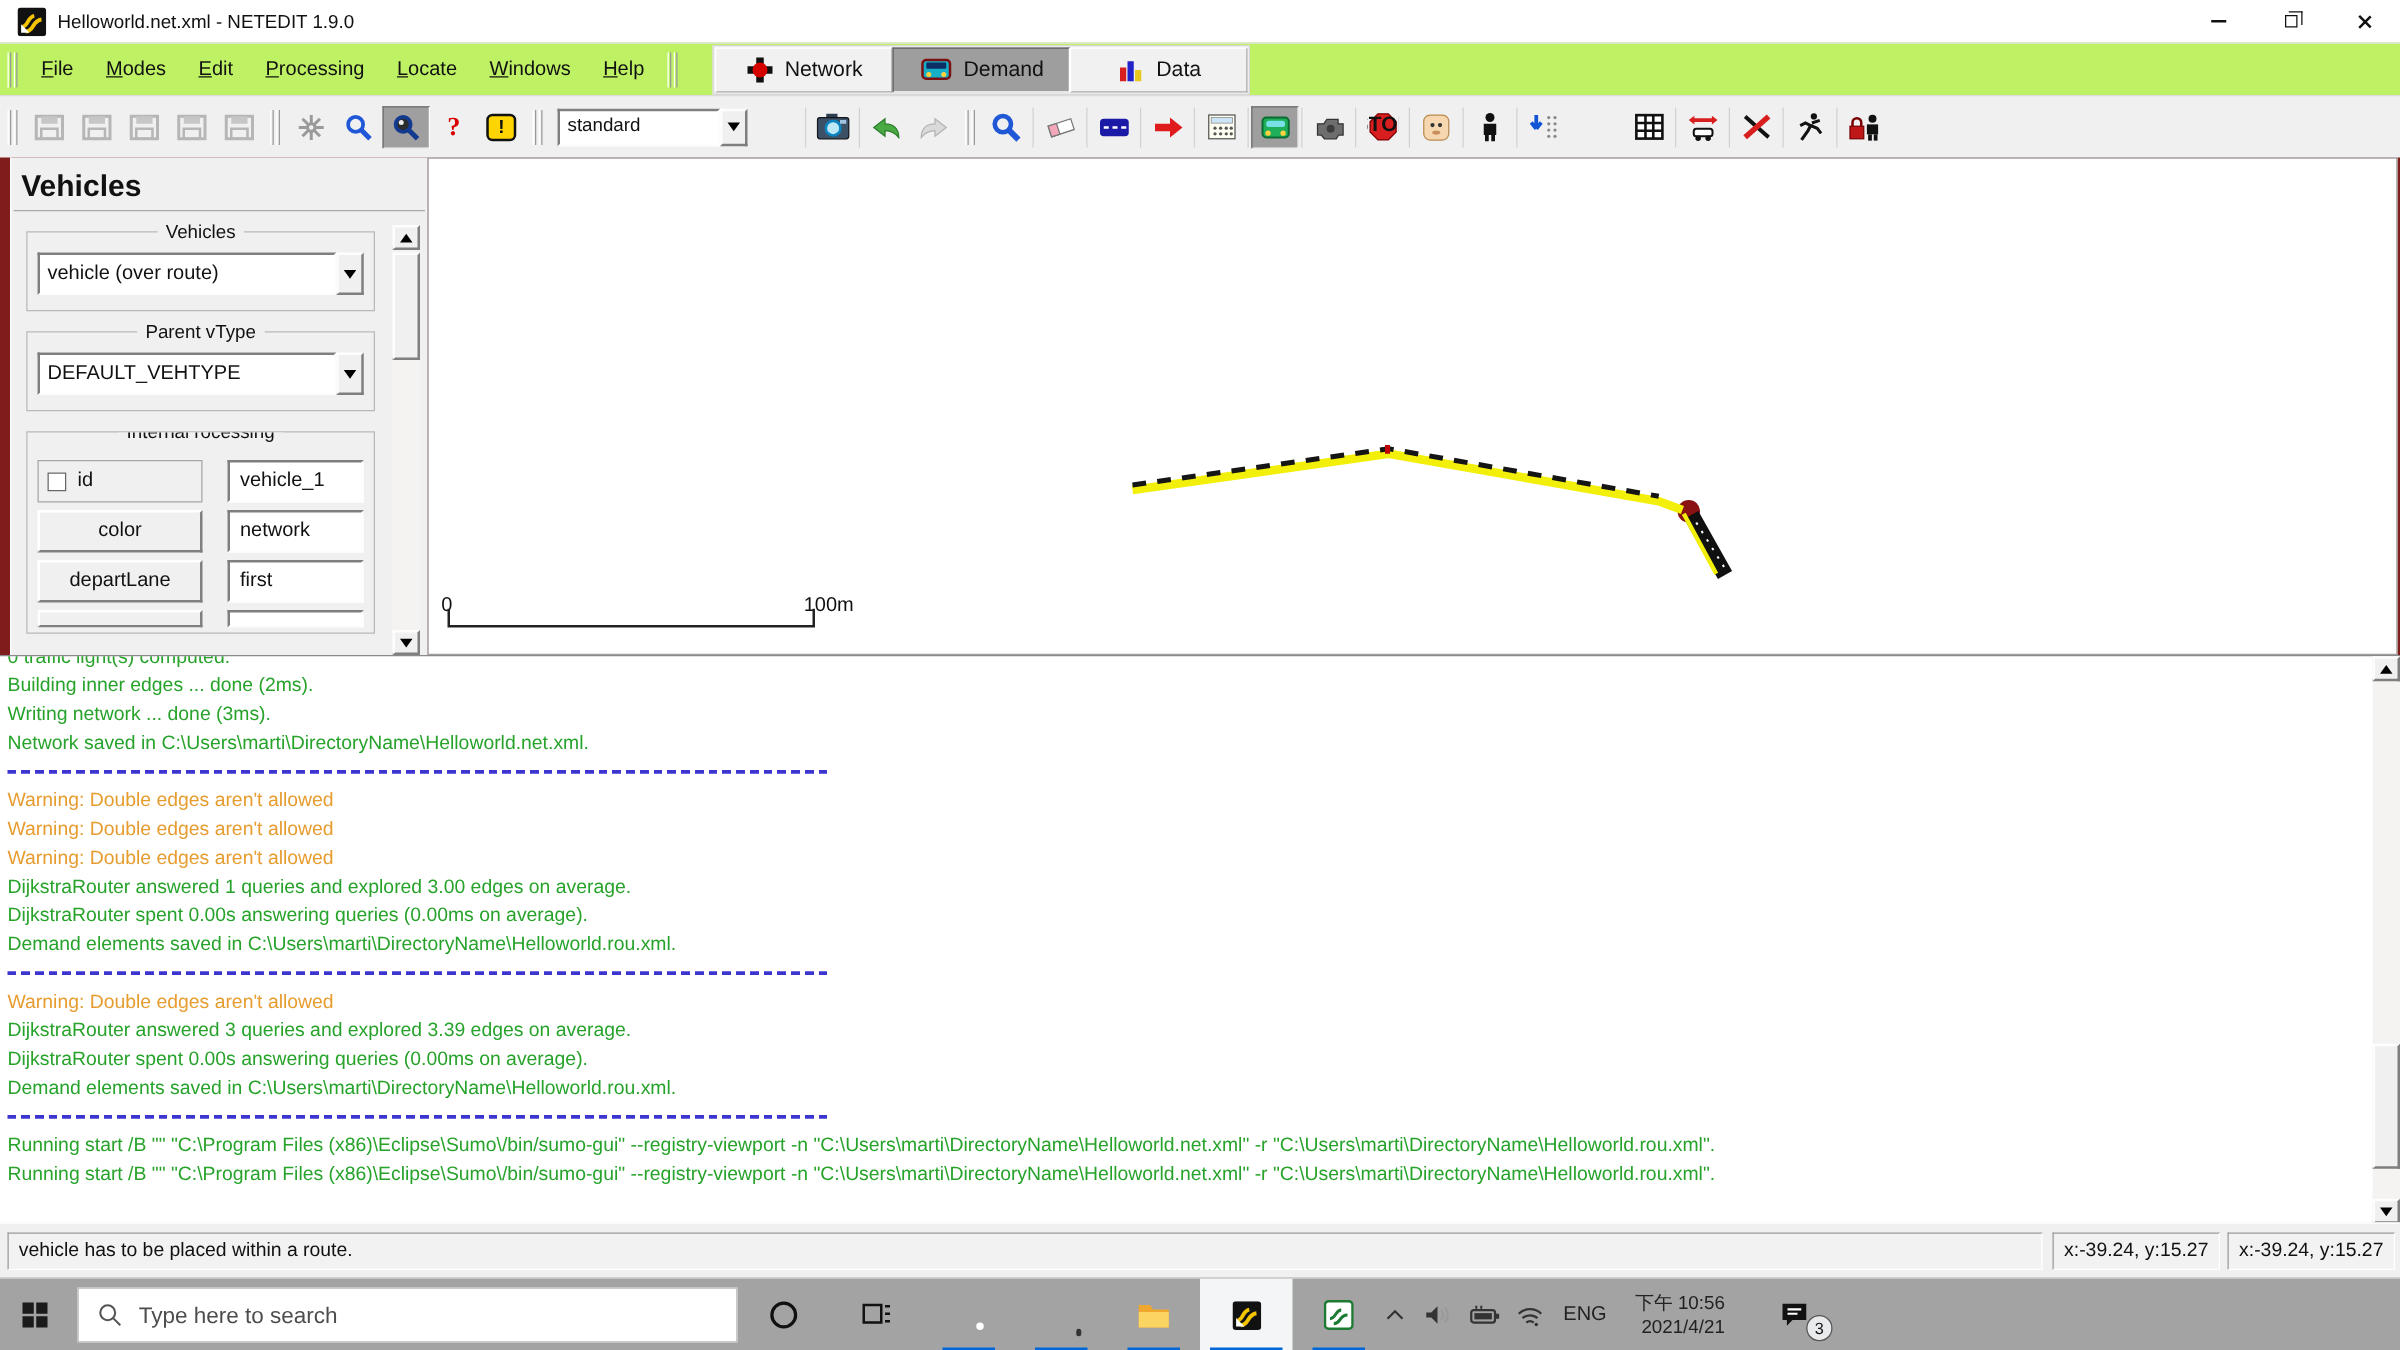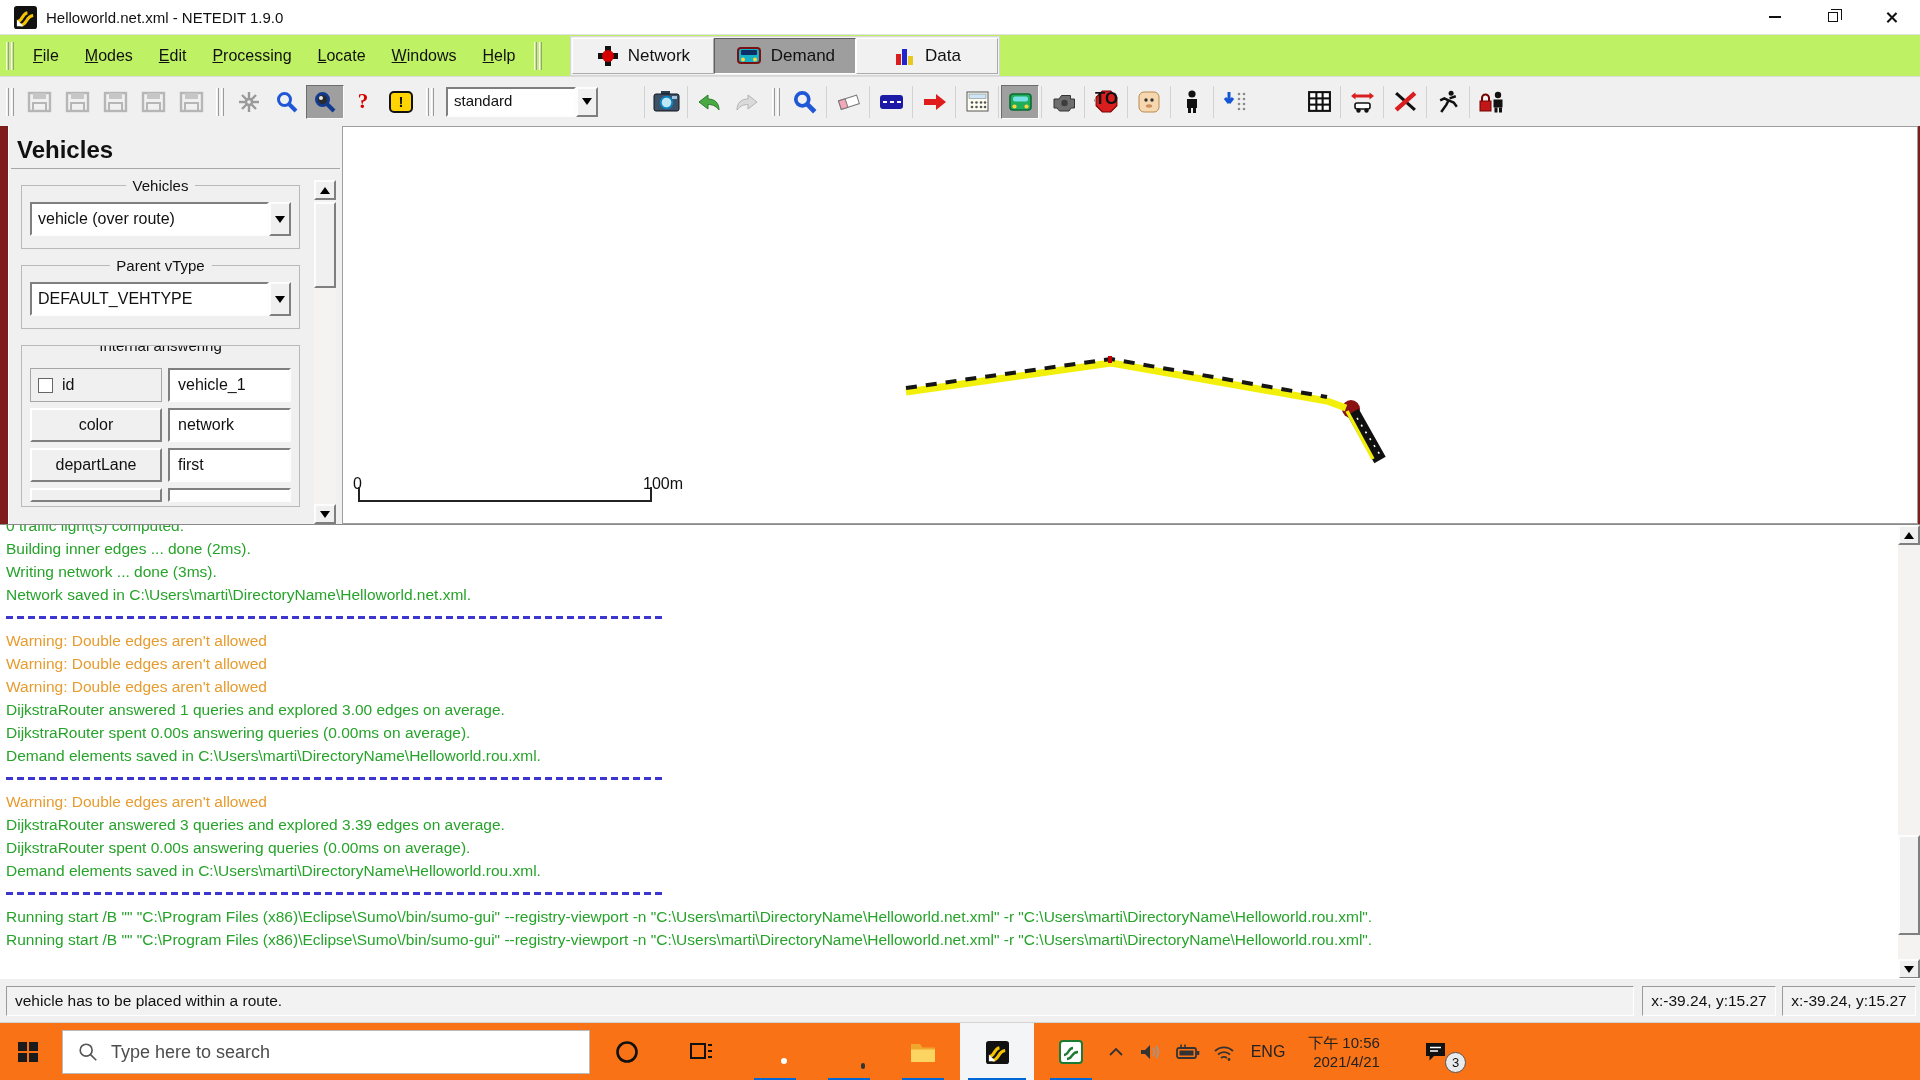--- a/index.html
+++ b/index.html
@@ -47,21 +47,21 @@
   
   #main { position:absolute; top:126px; left:0; right:0; height:398px; background:#7f1d1d; }
   #sidebar { position:absolute; left:8px; top:0; width:334px; height:398px; background:#f0f0f0; border-left:1px solid #fff; overflow:hidden; }
   #sidebar-title { font-size:24px; font-weight:bold; margin:10px 0 4px 8px; }
   .sidebar-rule { border-top:1px solid #a8a8a8; margin:2px 2px 0 2px; }
   .group { position:relative; margin:16px 42px 0 12px; border:1px solid #b9b9b9; padding:16px 8px 12px 8px; }
   .group-label { position:absolute; top:-9px; left:50%; transform:translateX(-50%); background:#f0f0f0; padding:0 7px; font-size:15px; white-space:nowrap; }
   .combo { display:flex; height:34px; }
   .combo .combo-field { font-size:16px; padding:6px 6px; }
   #group-attrs { padding-bottom:0; height:162px; overflow:hidden; }
-  .attr-row { display:grid; grid-template-columns:132px 1fr; gap:6px; margin:6px 0 0 0; height:34px; }
+  .attr-row { display:grid; grid-template-columns:132px 1fr; gap:20px; margin:6px 0 0 0; height:34px; }
   .attr-key-btn { background:#f0f0f0; border:2px solid; border-color:#ffffff #808080 #808080 #ffffff; font-size:16px; display:flex; align-items:center; justify-content:center; }
   .attr-key-label { background:#f0f0f0; border:1px solid #a6a6a6; font-size:16px; display:flex; align-items:center; padding-left:7px; gap:9px; }
   .checkbox { width:15px; height:15px; background:#fff; border:1px solid #666; flex:0 0 auto; }
   .attr-value { background:#fff; border:2px solid; border-color:#7f7f7f #fdfdfd #fdfdfd #7f7f7f; font-size:16px; display:flex; align-items:center; padding-left:8px; }
   .attr-row.partial { height:14px; overflow:hidden; }
 
   
   .vscroll { position:absolute; width:22px; background:#f4f3f2; }
   .sb-btn { position:absolute; left:0; width:22px; height:20px; background:#f0f0f0; border:2px solid; border-color:#fdfdfd #7f7f7f #7f7f7f #fdfdfd; display:flex; align-items:center; justify-content:center; }
   .sb-thumb { position:absolute; left:0; width:22px; background:#f0f0f0; border:2px solid; border-color:#fdfdfd #7f7f7f #7f7f7f #fdfdfd; }
@@ -83,21 +83,21 @@
   #log-scroll { right:0; top:0; left:auto; height:454px; }
 
   
   #statusbar { position:absolute; top:978px; left:0; right:0; height:44px; background:#f0f0f0; border-top:1px solid #ffffff; }
   .status-box { position:absolute; top:7px; height:30px; background:#f2f2f2; border:1px solid; border-color:#9a9a9a #ffffff #ffffff #9a9a9a; font-size:15.5px; display:flex; align-items:center; }
   #status-msg { left:6px; width:1628px; padding-left:8px; }
   #coords-a { left:1642px; width:134px; justify-content:center; }
   #coords-b { left:1782px; width:134px; justify-content:center; }
 
   
-  #taskbar { position:absolute; top:1022px; left:0; right:0; height:58px; background:#f97316; border-top:1px solid #d4d4d4; }
+  #taskbar { position:absolute; top:1022px; left:0; right:0; height:58px; background:#a3a3a3; border-top:1px solid #d4d4d4; }
   #start-btn { position:absolute; left:0; top:0; width:56px; height:58px; display:flex; align-items:center; justify-content:center; }
   .win-logo { display:grid; grid-template-columns:9px 9px; grid-template-rows:9px 9px; gap:2px; }
   .win-logo i { background:#1b1b1b; }
   #search-box { position:absolute; left:62px; top:7px; width:528px; height:44px; background:#fff; border:1px solid #b9b9b9; display:flex; align-items:center; gap:12px; padding-left:14px; }
   #search-text { font-size:18px; color:#4d4d4d; }
   #taskbar-apps { position:absolute; left:590px; top:0; height:58px; display:flex; }
   .tb-app { position:relative; width:74px; height:58px; display:flex; align-items:center; justify-content:center; }
   .tb-app.active { background:#f4f5f6; }
   .tb-app .underline { position:absolute; bottom:0; left:50%; transform:translateX(-50%); width:42px; height:3px; background:#0067d6; }
   .tb-app.active .underline { width:58px; }
@@ -521,21 +521,21 @@
       <span class="group-label">Parent vType</span>
       <div class="combo">
         <div class="combo-field">DEFAULT_VEHTYPE</div>
         <div class="combo-arrow">
             <span class="tri-down"></span>
           </div>
       </div>
     </div>
 
     <div class="group" id="group-attrs">
-      <span class="group-label">Internal answering</span>
+      <span class="group-label">Internal rocessing</span>
       <div id="attr-rows">
           <div class="attr-row">
             <div class="attr-key-label">
               <span class="checkbox"></span>
               <span>id</span>
             </div>
             <div class="attr-value">vehicle_1</div>
           </div>
           <div class="attr-row">
             <div class="attr-key-btn">color</div>

